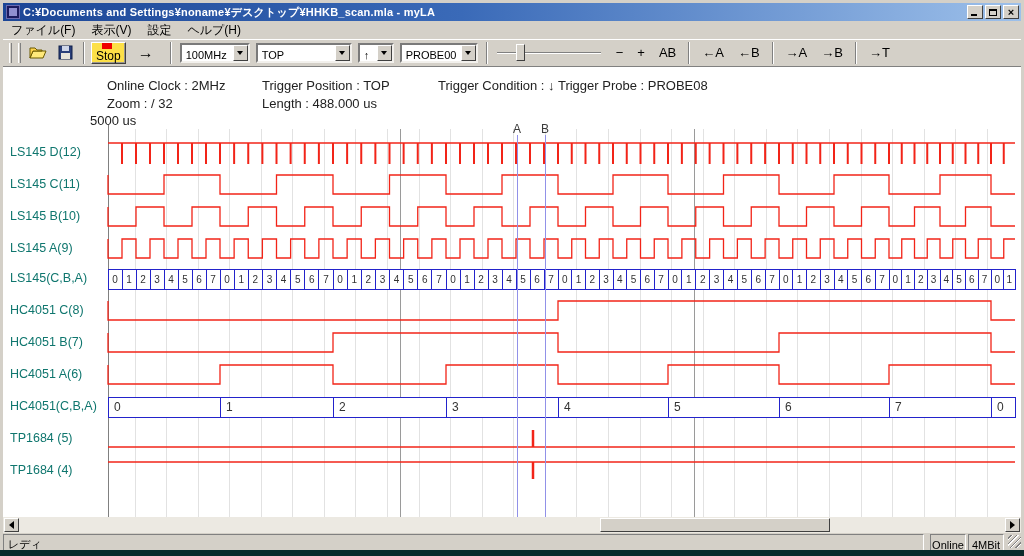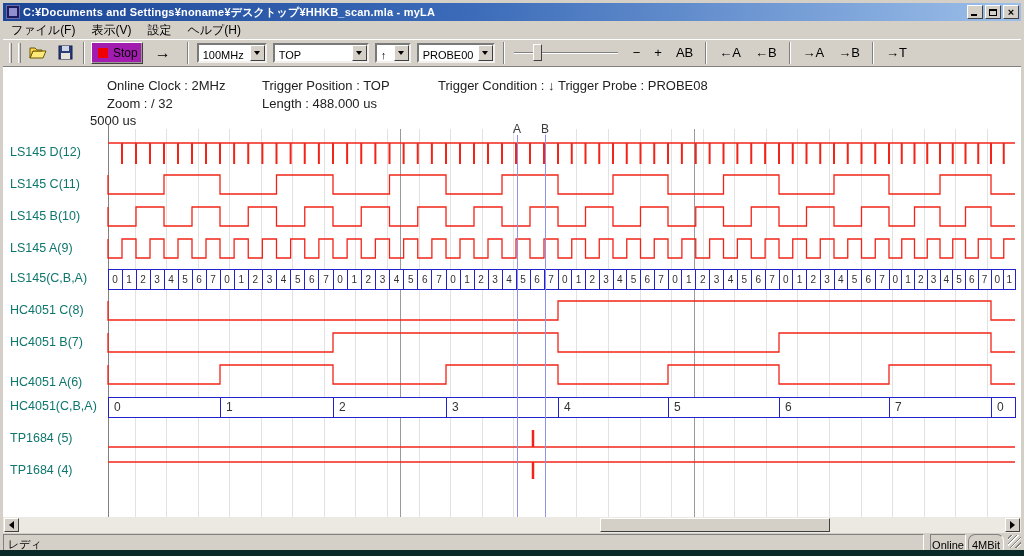--- a/index.html
+++ b/index.html
@@ -23,22 +23,22 @@
   
   .menubar{position:absolute;top:22px;left:3px;right:3px;height:16px;display:flex;align-items:center;
     font-size:12px;color:#000;}
   .menu-item{padding:1px 8px;}
   
   .toolbar{position:absolute;top:39px;left:3px;right:3px;height:26px;border-top:1px solid #fff;
     display:flex;align-items:center;font-size:12px;color:#000;padding-left:3px;}
   .grip{width:3px;height:20px;border-left:1px solid #fff;border-right:1px solid #808080;margin:0 3px;}
   .sep{width:2px;height:22px;border-left:1px solid #808080;border-right:1px solid #fff;margin:0 5px;}
   .tbtn{height:22px;display:flex;align-items:center;justify-content:center;padding:0 4px;margin:0 1px;background:transparent;}
-  .raised{background:#a21caf;border:1px solid;border-color:#fff #404040 #404040 #fff;
-    box-shadow:inset -1px -1px 0 #9a9690;}
+  .raised{background:#fde047;border:1px solid;border-color:#fff #404040 #404040 #fff;
+    box-shadow:inset -1px -1px 0 #9a9690;flex-direction:column;}
   .stop-square{width:10px;height:10px;background:#f00000;margin:0 5px 0 2px;}
   .run-arrow{font-size:16px;font-weight:bold;padding:0 10px;}
   .combo{height:20px;background:#fff;border:2px solid;border-color:#7a7a7a #f2f0ec #f2f0ec #7a7a7a;
     display:flex;align-items:flex-end;font-size:11px;margin:0 3px;padding-left:4px;}
   .combo-val{flex:1;white-space:nowrap;overflow:hidden;}
   .combo-btn{width:15px;height:16px;background:#D4D0C8;border:1px solid;border-color:#fff #404040 #404040 #fff;
     display:flex;align-items:center;justify-content:center;margin-left:2px;flex:0 0 auto;}
   .tri-down{width:0;height:0;border-left:3px solid transparent;border-right:3px solid transparent;border-top:4px solid #000;}
   .slider{width:104px;height:20px;position:relative;margin:0 8px 0 4px;}
   .slider-track{position:absolute;left:0;right:0;top:9px;height:2px;border-top:1px solid #808080;border-bottom:1px solid #fff;}
@@ -60,21 +60,21 @@
   .tri-left{width:0;height:0;border-top:4px solid transparent;border-bottom:4px solid transparent;border-right:5px solid #000;}
   .tri-right{width:0;height:0;border-top:4px solid transparent;border-bottom:4px solid transparent;border-left:5px solid #000;}
   .sc-thumb{position:absolute;left:597px;top:1px;width:230px;height:14px;background:#D4D0C8;
     border:1px solid;border-color:#fff #404040 #404040 #fff;}
   
   .statusbar{position:absolute;top:533px;left:0;width:1024px;height:17px;background:#D4D0C8;font-size:11px;color:#000;}
   .sb-panel{position:absolute;top:1px;height:21px;border:1px solid;border-color:#808080 #fff #fff #808080;
     display:flex;align-items:center;padding:0 4px;}
   .sb-ready{left:3px;right:100px;}
   .sb-online{right:58px;width:36px;justify-content:center;}
-  .sb-mem{right:20px;width:36px;justify-content:center;border-radius:7px;}
+  .sb-mem{right:20px;width:36px;justify-content:center;}
   .sb-grip{position:absolute;right:3px;bottom:2px;width:13px;height:13px;
     background:repeating-linear-gradient(135deg,transparent 0 2px,#808080 2px 3px,#fff 3px 4px);}
   .bottom-strip{position:absolute;left:0;bottom:0;width:1024px;height:6px;background:#0a2a2a;}
 </style>
 </head>
 <body>
 
 <div class="win">
 
   <div class="titlebar">
@@ -477,21 +477,21 @@
         </g>
       </svg>
     <div id="labels">
         <div class="sig-label" style="top: 78px;">LS145 D(12)</div>
         <div class="sig-label" style="top: 110px;">LS145 C(11)</div>
         <div class="sig-label" style="top: 142px;">LS145 B(10)</div>
         <div class="sig-label" style="top: 174px;">LS145 A(9)</div>
         <div class="sig-label" style="top: 204px;">LS145(C,B,A)</div>
         <div class="sig-label" style="top: 236px;">HC4051 C(8)</div>
         <div class="sig-label" style="top: 268px;">HC4051 B(7)</div>
-        <div class="sig-label" style="top: 308px;">HC4051 A(6)</div>
+        <div class="sig-label" style="top: 300px;">HC4051 A(6)</div>
         <div class="sig-label" style="top: 332px;">HC4051(C,B,A)</div>
         <div class="sig-label" style="top: 364px;">TP1684 (5)</div>
         <div class="sig-label" style="top: 396px;">TP1684 (4)</div>
       </div>
   </div>
 
   <div class="hscroll">
     <div class="sc-btn sc-left">
         <span class="tri-left"></span>
       </div>

